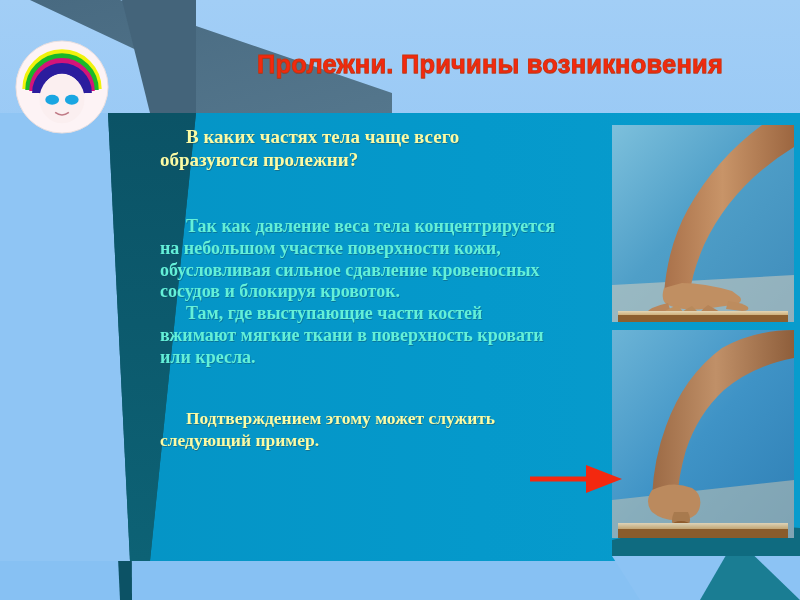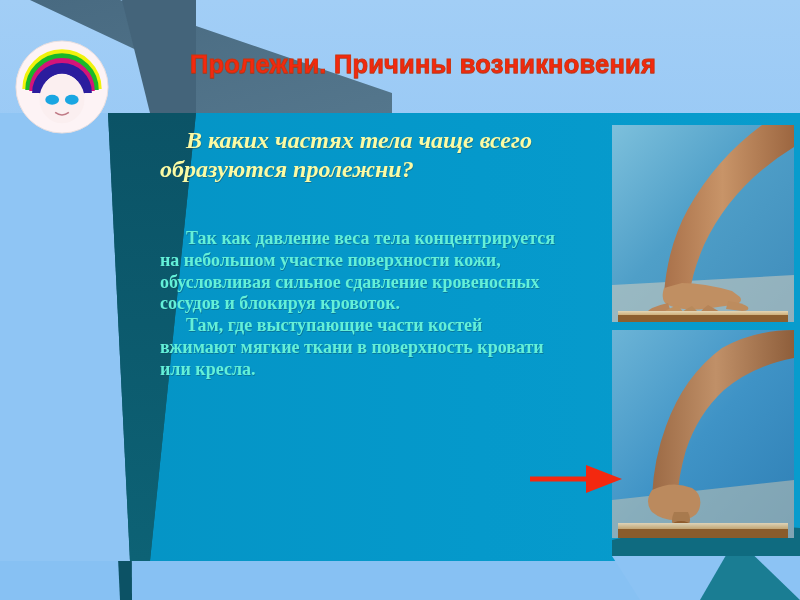--- a/index.html
+++ b/index.html
@@ -33,21 +33,21 @@
     width: 98px;
     height: 98px;
   }
 
   
   #title {
     position: absolute;
     left: 190px;
     top: 50px;
     width: 600px;
-    text-align: left;
+    text-align: center;
     font-family: "Liberation Sans", "DejaVu Sans", sans-serif;
     font-weight: bold;
     font-size: 25.5px;
     letter-spacing: .2px;
     color: #f4280f;
     -webkit-text-stroke: 0.9px #c9350f;
     text-shadow: 0 1px 0 rgba(120,20,0,.35);
     white-space: nowrap;
   }
 
@@ -60,22 +60,21 @@
   }
   .para {
     margin: 0;
     font-weight: bold;
     line-height: 1.21;
     text-indent: 26px;
     -webkit-font-smoothing: none;
   }
   .para.q {
     color: #fbfba4;
-    font-style: italic;
-    font-size: 24px;
+    font-size: 19px;
     text-shadow: 0.6px 0.6px 0 rgba(40,70,80,.45);
     margin-bottom: 0;
   }
   .para.body {
     color: #64f0d8;
     font-size: 18px;
     text-shadow: 0.6px 0.6px 0 rgba(20,70,85,.4);
   }
   .para.closing {
     color: #fbfba4;
@@ -170,20 +169,21 @@
   </svg>
 
   <div id="title">Пролежни. Причины возникновения</div>
 
   <div id="body-text">
     <p class="para q">В каких частях тела чаще всего образуются пролежни?</p>
     <div class="gap-lg"></div>
     <p class="para body">Так как давление веса тела концентрируется на небольшом участке поверхности кожи, обусловливая сильное сдавление кровеносных сосудов и блокируя кровоток.</p>
     <p class="para body">Там, где выступающие части костей вжимают мягкие ткани в поверхность кровати или кресла.</p>
     <div class="gap-md"></div>
+    <p class="para closing">Подтверждением этому может служить следующий пример.</p>
   </div>
 
   <div class="photo" id="photo-top">
     <svg viewBox="0 0 182 197" preserveAspectRatio="none">
       <defs>
         <linearGradient id="sky1" x1="0" y1="0" x2="1" y2="1">
           <stop offset="0%" stop-color="#7dc0dc"></stop>
           <stop offset="45%" stop-color="#4f9fc8"></stop>
           <stop offset="100%" stop-color="#3f8cbb"></stop>
         </linearGradient>

